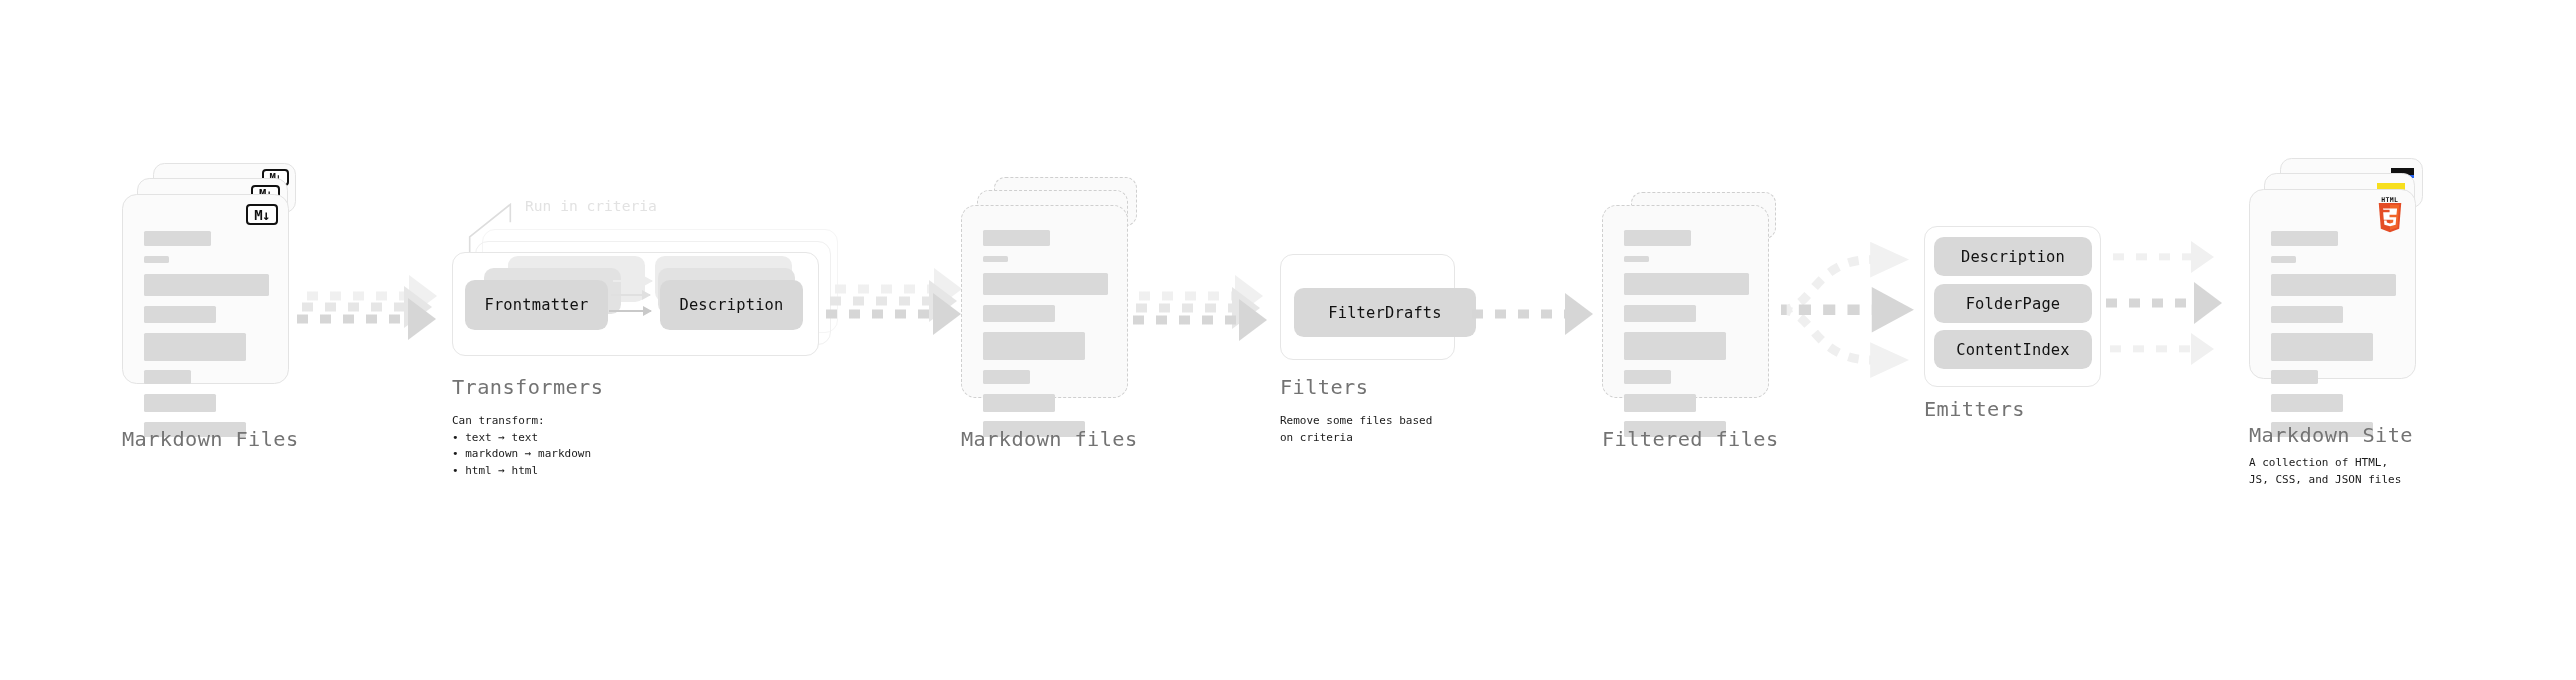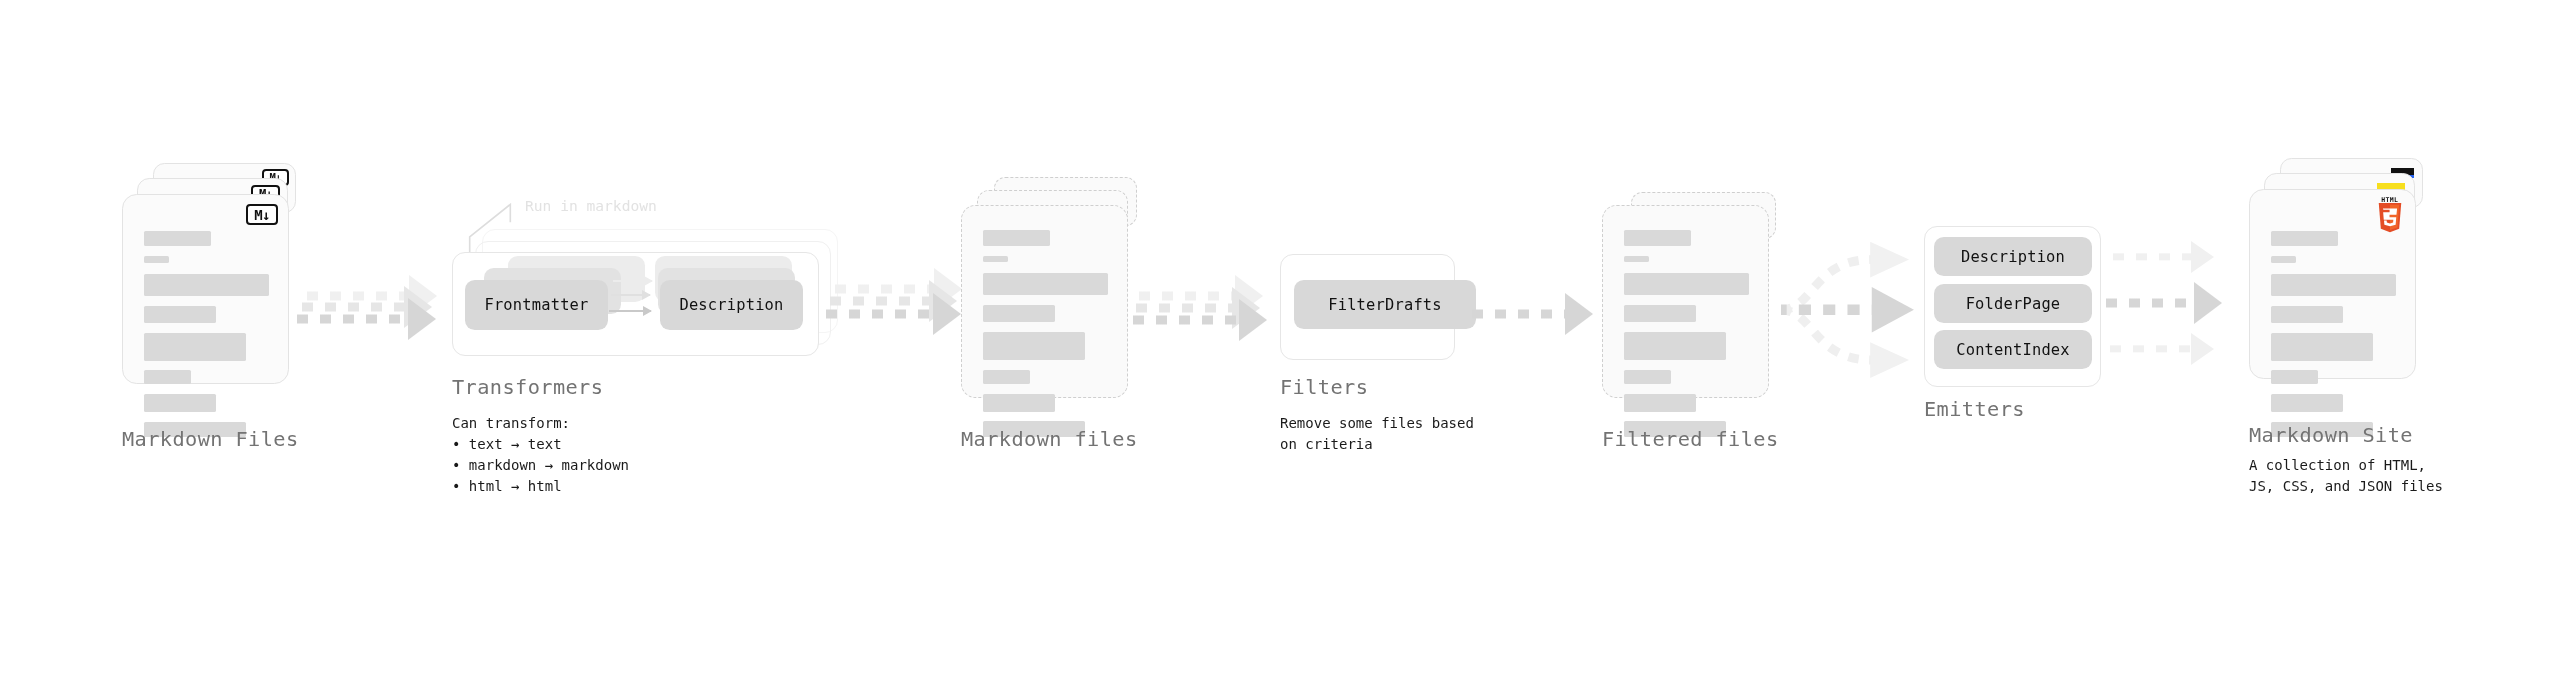--- a/index.html
+++ b/index.html
@@ -34,21 +34,21 @@
   
   .cap-title {
     position: absolute;
     font-size: 20.3px;
     letter-spacing: 0.4px;
     color: #737373;
     white-space: nowrap;
   }
   .cap-sub {
     position: absolute;
-    font-size: 14px;
+    font-size: 11px;
     line-height: 1.5;
     color: #1a1a1a;
     white-space: pre-line;
   }
 
   
   .panel {
     position: absolute;
     background: #ffffff;
     border: 1.6px solid #e6e6e6;
@@ -161,21 +161,21 @@
       <div class="head" style="left:102px;"></div>
   </div>
   <div class="darrow" style="left:297px; top:298px; width:146px; height:42px;">
     <div class="seg" style="width:119px;"></div>
       <div class="head" style="left:111px;"></div>
   </div>
 
   <svg class="abs" style="left:455px; top:193px; width:122px; height:65px;" viewBox="0 0 150 80" width="122" height="65">
     <path d="M 18 78 L 18 54 L 68 14 L 68 36" fill="none" stroke="#dddddd" stroke-width="2"></path>
   </svg>
-  <div class="parallel-label" style="left:525px; top:197px;">Run in markdown</div>
+  <div class="parallel-label" style="left:525px; top:197px;">Run in criteria</div>
 
   <div class="panel ghost2" style="left:482px; top:229px; width:356px; height:104px;"></div>
   <div class="panel ghost" style="left:475px; top:241px; width:356px; height:104px;"></div>
   <div class="panel" style="left:452px; top:252px; width:367px; height:104px;"></div>
 
   <div class="chip g2" style="left:508px; top:256px; width:137px; height:46px;"></div>
   <div class="chip g2" style="left:655px; top:256px; width:137px; height:46px;"></div>
   <div class="chip g1" style="left:484px; top:268px; width:137px; height:46px;"></div>
   <div class="chip g1" style="left:658px; top:268px; width:137px; height:46px;"></div>
 
@@ -234,21 +234,21 @@
   <div class="darrow f2" style="left:1136px; top:287px; width:138px; height:42px;">
     <div class="seg" style="width:104px;"></div>
       <div class="head" style="left:96px;"></div>
   </div>
   <div class="darrow" style="left:1133px; top:299px; width:146px; height:42px;">
     <div class="seg" style="width:114px;"></div>
       <div class="head" style="left:106px;"></div>
   </div>
 
   <div class="panel" style="left:1280px; top:254px; width:175px; height:106px;"></div>
-  <div class="chip" style="left:1301px; top:280px; width:182px; height:49px; left:1294px;">
+  <div class="chip" style="left:1301px; top:288px; width:182px; height:49px; left:1294px;">
     <span>FilterDrafts</span>
   </div>
   <div class="cap-title" style="left:1280px; top:375px;">Filters</div>
   <div class="cap-sub" style="left:1280px; top:413px;">Remove some files based
 on criteria</div>
 
   <div class="darrow" style="left:1472px; top:293px; width:146px; height:42px;">
     <div class="seg" style="width:101px;"></div>
       <div class="head" style="left:93px;"></div>
   </div>

